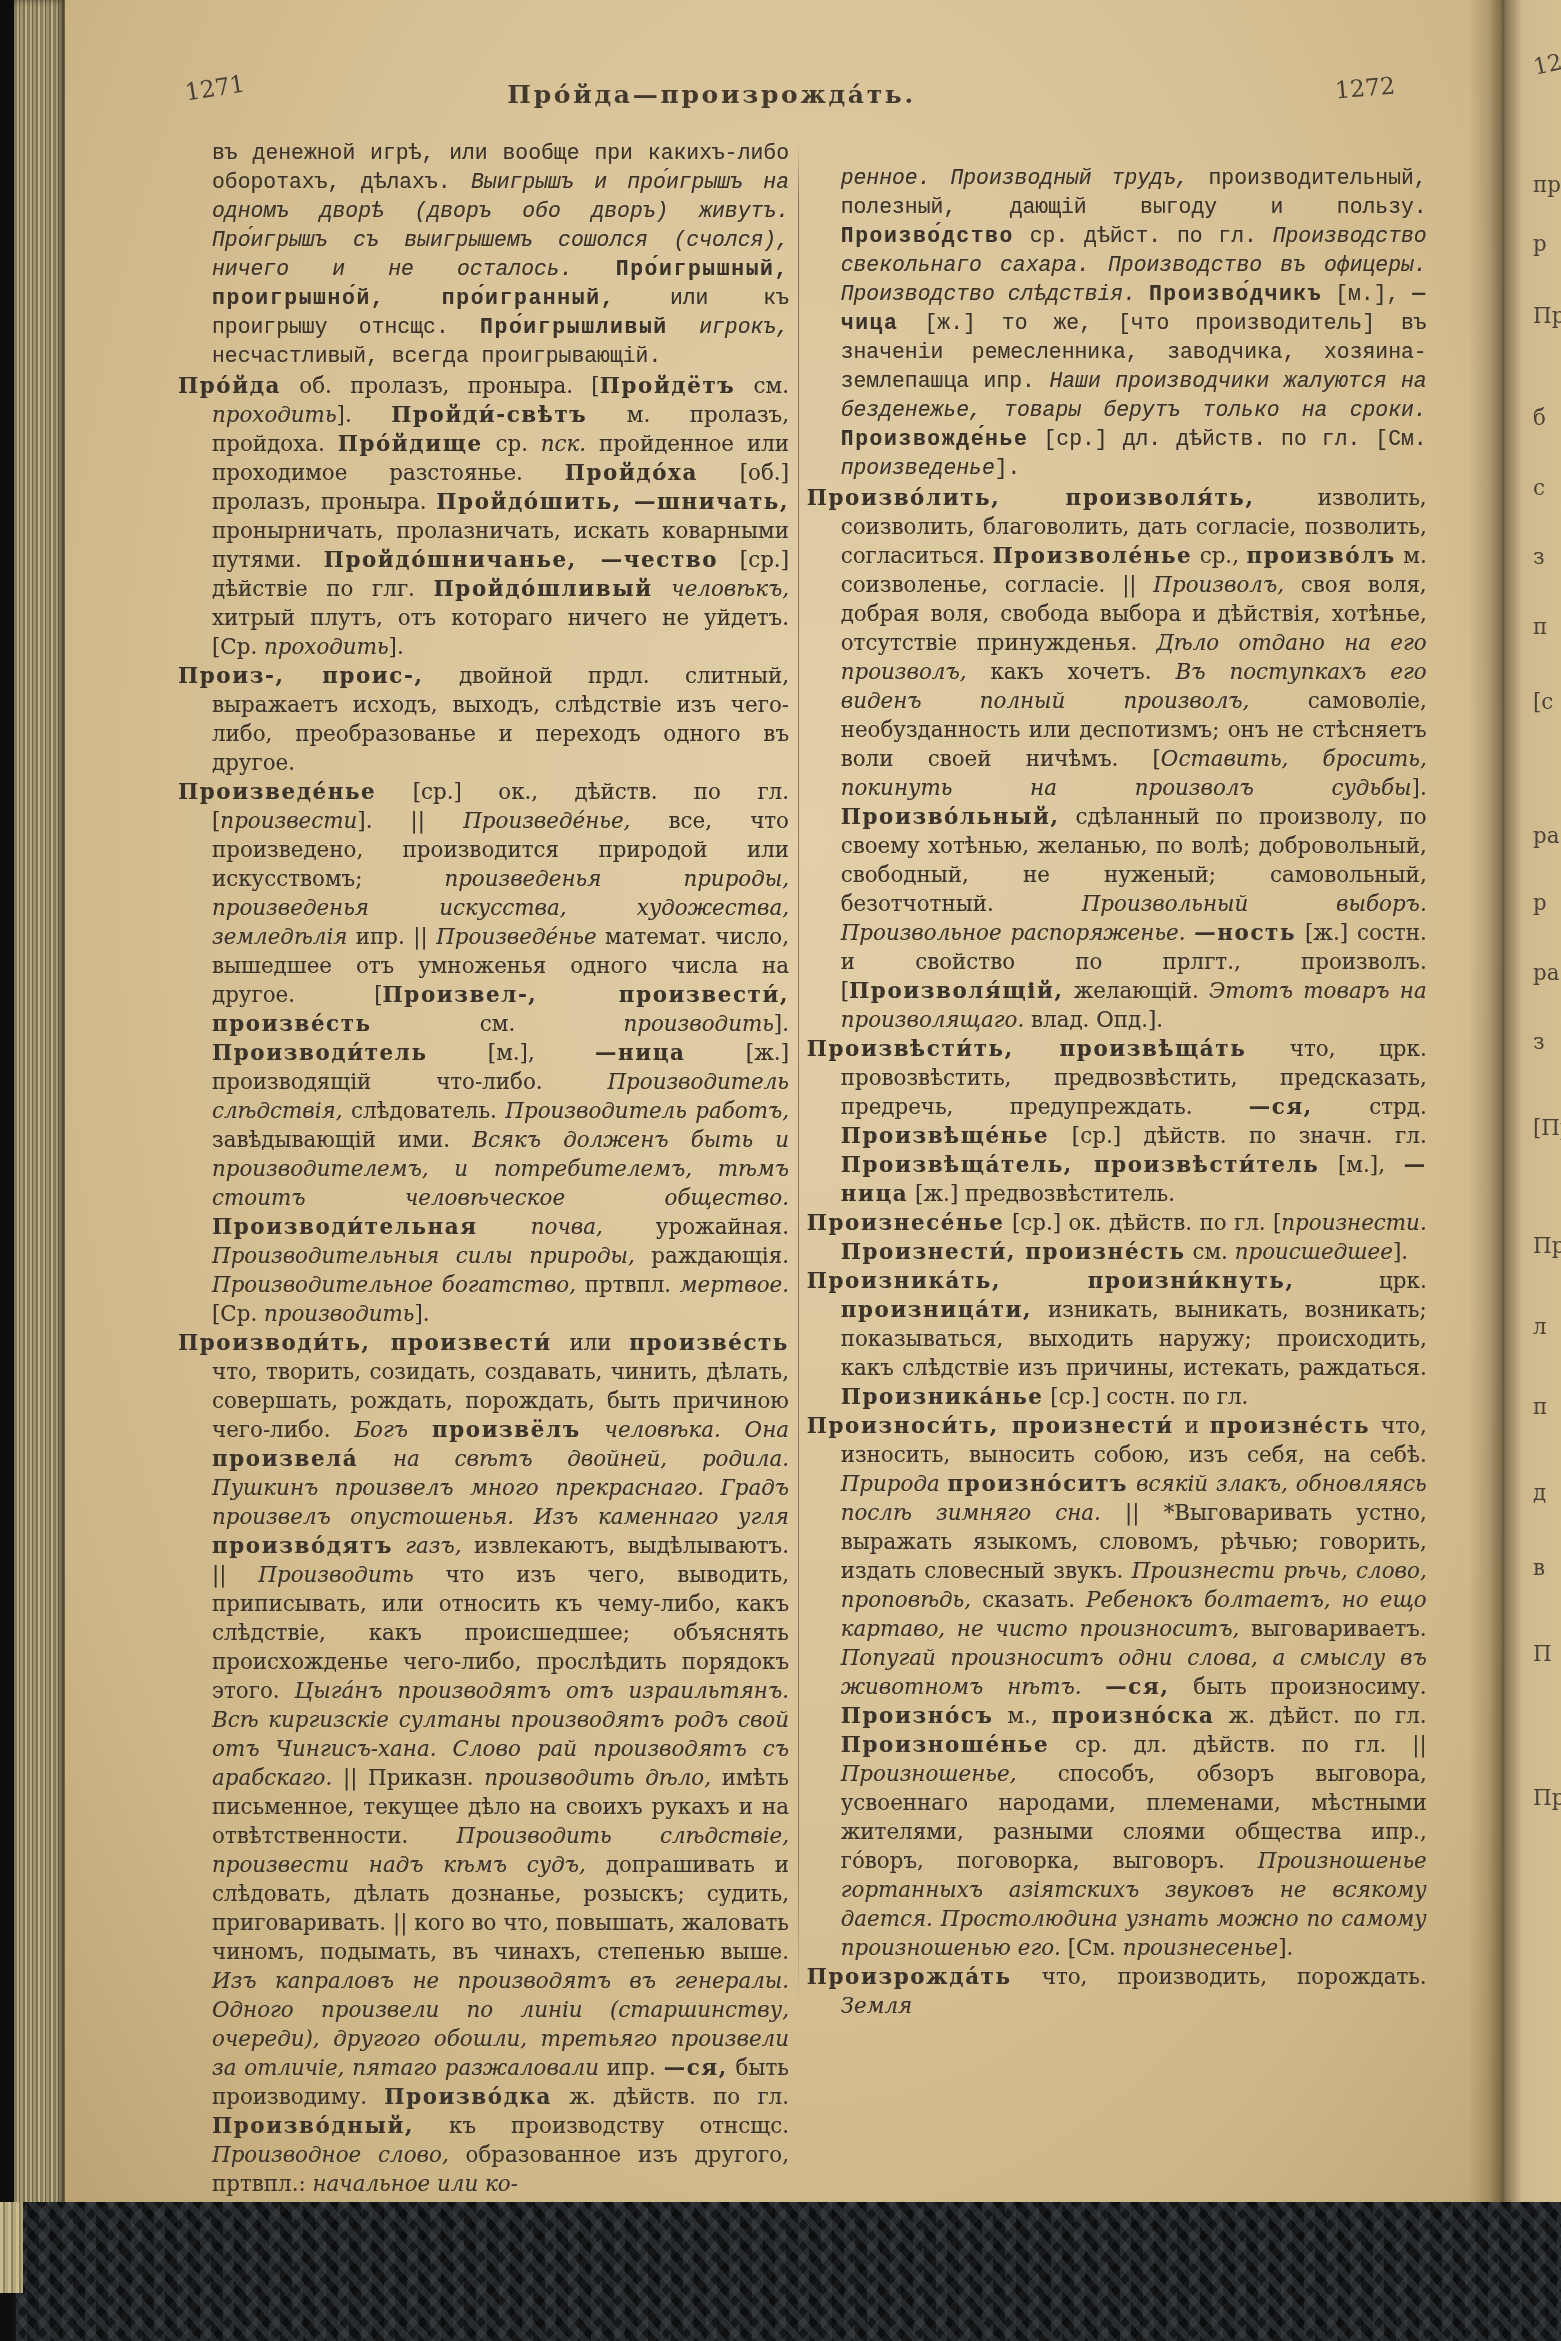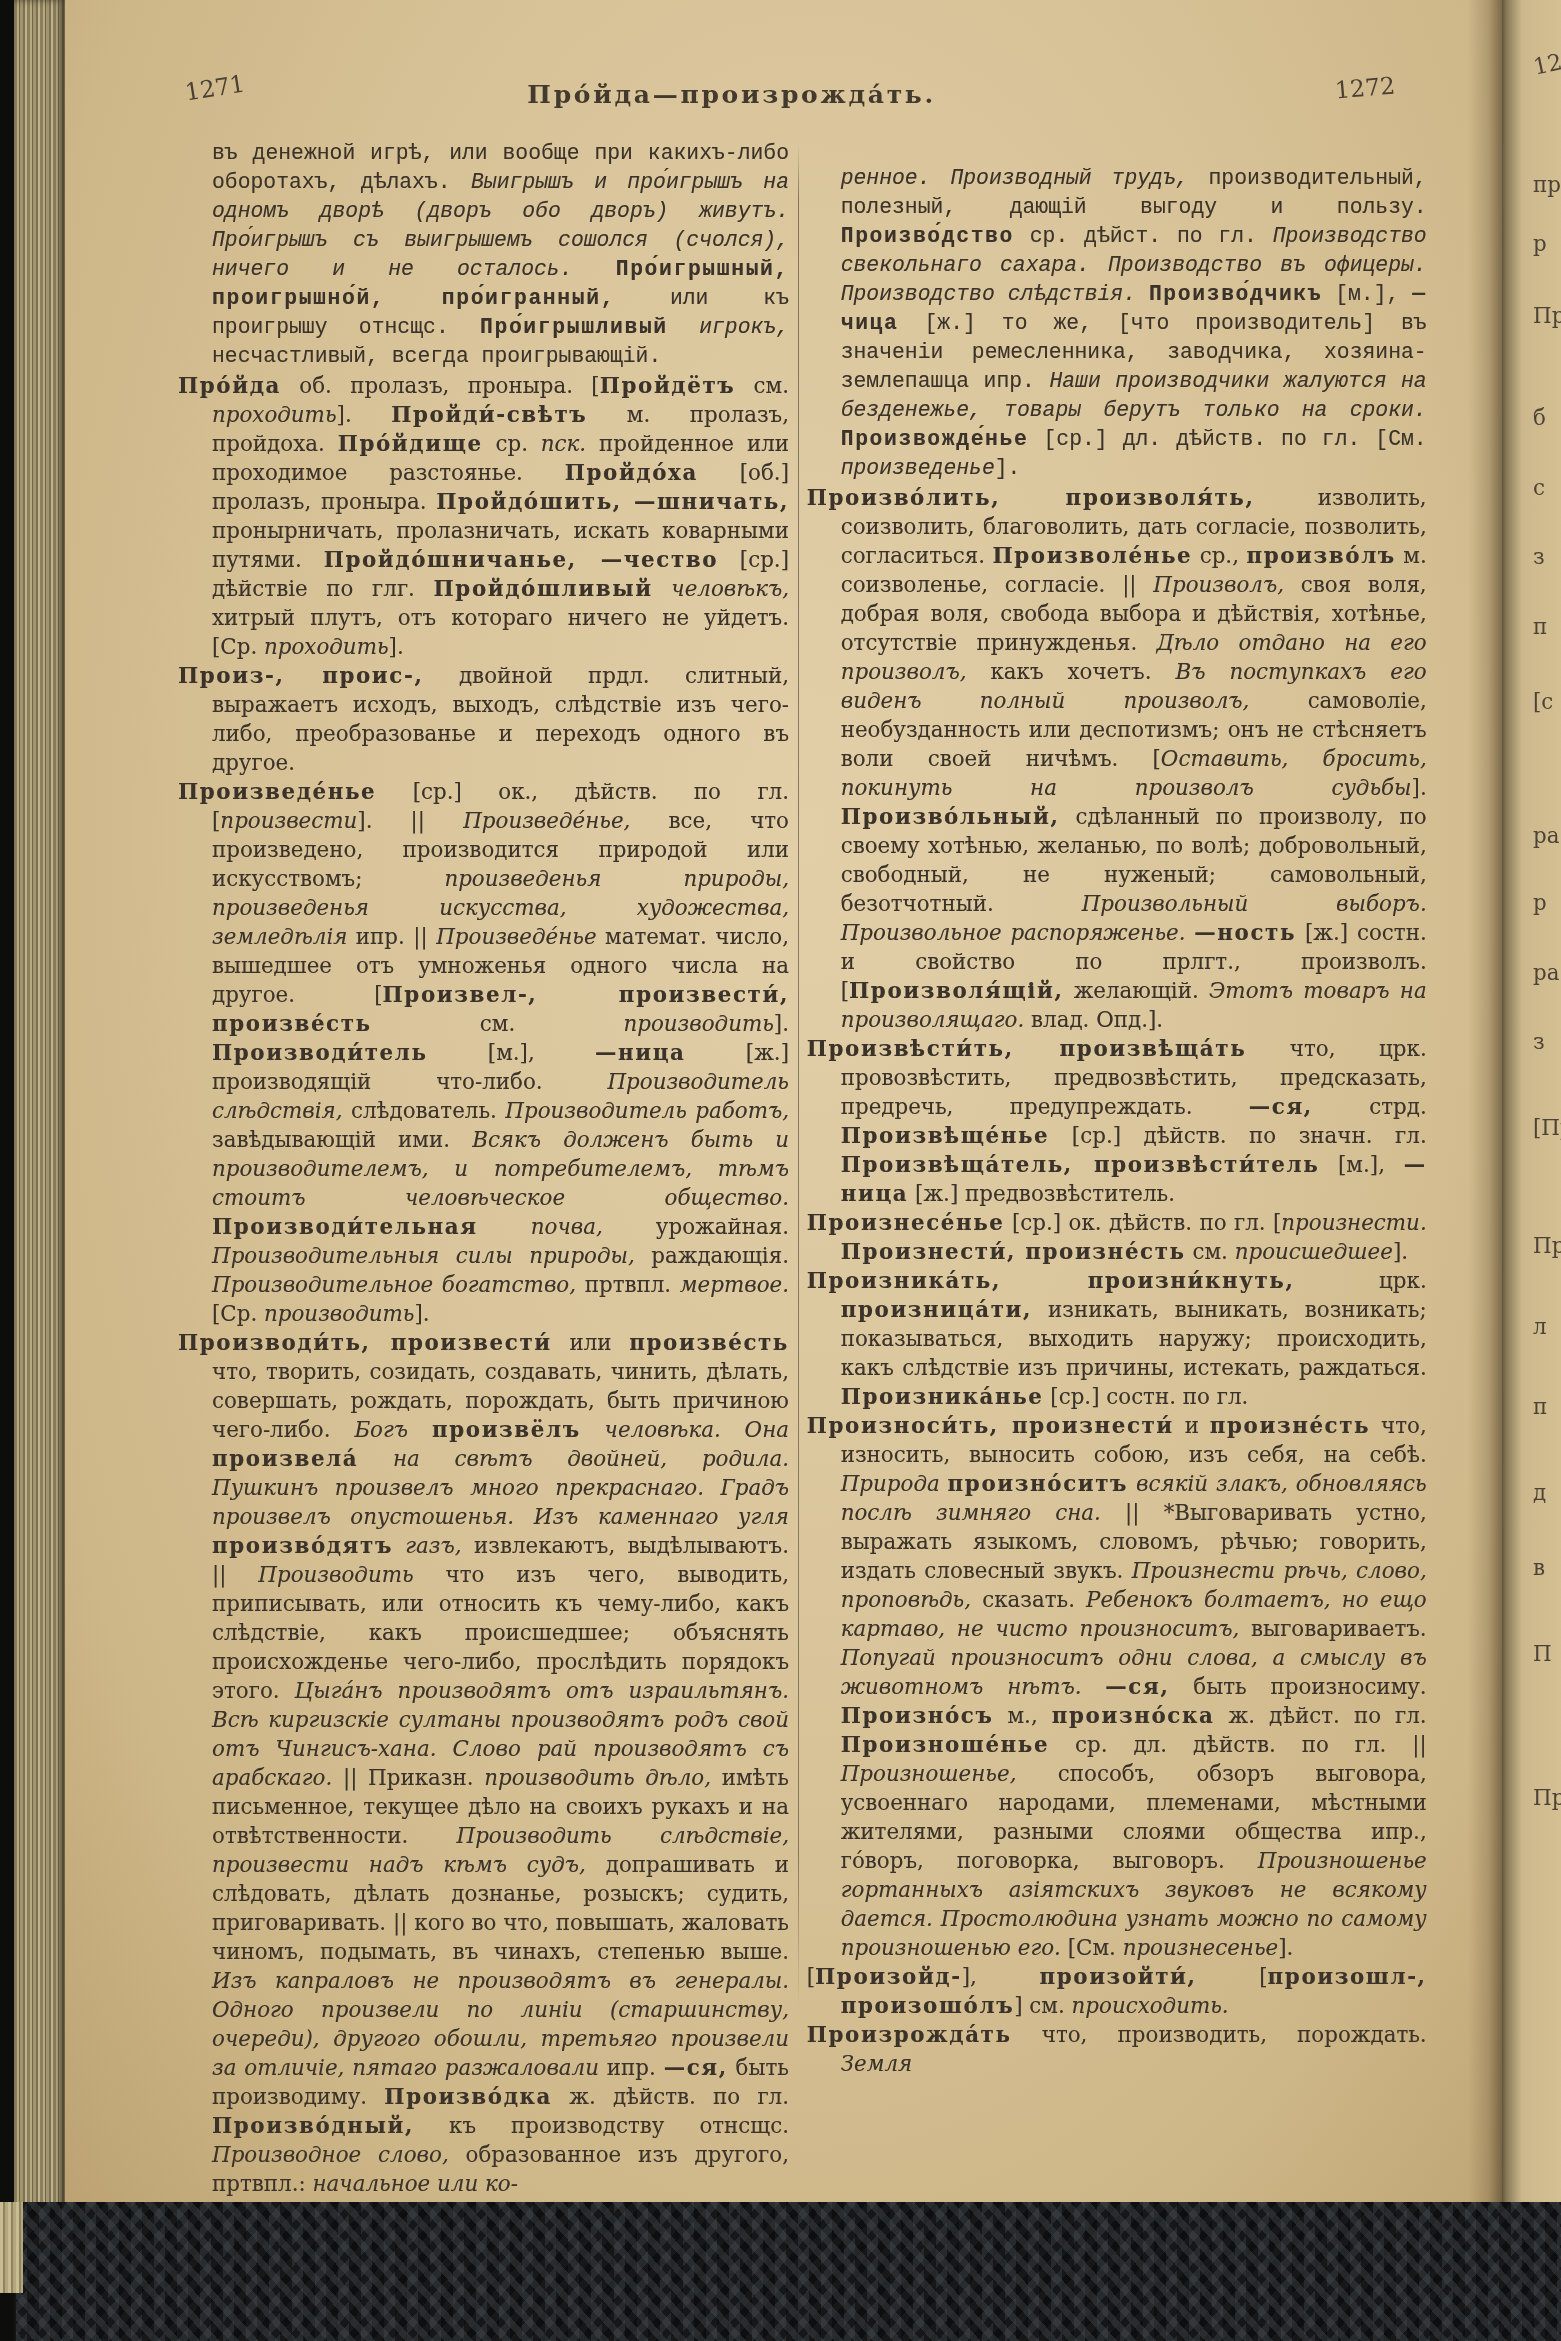--- a/index.html
+++ b/index.html
@@ -18,21 +18,21 @@
   .page{position:absolute;left:65px;top:0;width:1437px;height:2202px;
     background:radial-gradient(ellipse at 52% 38%, #e2cfa8 0%, #d8c399 48%, #cdb687 78%, #bda373 100%);
     color:#3b332a;}
   .page::after{content:"";position:absolute;right:0;top:0;width:34px;height:100%;
     background:linear-gradient(90deg, rgba(0,0,0,0) 0%, rgba(96,76,44,.28) 60%, rgba(58,44,22,.55) 100%);}
   .header{position:relative;padding:74px 107px 0 120px;height:46px;}
   .pageno{font-size:23.6px;color:#4a4035;display:inline-block;}
   .pageno.left{transform:rotate(-9deg);}
   .pageno.right{float:right;transform:rotate(-5deg);}
   .running-title{position:absolute;left:45%;top:80px;transform:translateX(-50%);
-    font-size:25px;letter-spacing:2.7px;font-weight:bold;color:#43392c;white-space:nowrap;margin-left:20px;}
+    font-size:25px;letter-spacing:2.7px;font-weight:bold;color:#43392c;white-space:nowrap;}
   .columns{display:flex;padding:19.3px 75px 0 113px;}
   .col{width:611px;font-size:21.4px;line-height:29px;text-align:justify;
        text-shadow:0 0 0.5px rgba(70,58,40,.35);}
   .col.right{width:620px;margin-top:25px;}
   .divider{width:1.6px;margin:5.4px 7.5px 0 8.6px;
     background:linear-gradient(180deg, rgba(70,58,42,0) 0%, rgba(70,58,42,.6) 3%, rgba(70,58,42,.55) 92%, rgba(70,58,42,0) 100%);
     height:1861px;flex:none;}
   p.entry{margin:0;padding-left:34px;text-indent:-34px;}
   p.entry.cont{text-indent:0;font-family:Liberation Mono, monospace;}
   .hw{font-weight:bold;letter-spacing:.075em;}
@@ -74,21 +74,20 @@
           <p class="entry"><span class="hw">Производи́ть, произвести́</span><span class="tx"> или </span><span class="hw">произве́сть</span><span class="tx"> что, творить, созидать, создавать, чинить, дѣлать, совершать, рождать, порождать, быть причиною чего-либо. </span><span class="ex">Богъ </span><span class="hw">произвёлъ</span><span class="ex"> человѣка. Она </span><span class="hw">произвела́</span><span class="ex"> на свѣтъ двойней, родила. Пушкинъ произвелъ много прекраснаго. Градъ произвелъ опустошенья. Изъ каменнаго угля </span><span class="hw">произво́дятъ</span><span class="ex"> газъ,</span><span class="tx"> извлекаютъ, выдѣлываютъ. || </span><span class="ex">Производить</span><span class="tx"> что изъ чего, выводить, приписывать, или относить къ чему-либо, какъ слѣдствіе, какъ происшедшее; объяснять происхожденье чего-либо, прослѣдить порядокъ этого. </span><span class="ex">Цыга́нъ производятъ отъ израильтянъ. Всѣ киргизскіе султаны производятъ родъ свой отъ Чингисъ-хана. Слово рай производятъ съ арабскаго.</span><span class="tx"> || Приказн. </span><span class="ex">производить дѣло,</span><span class="tx"> имѣть письменное, текущее дѣло на своихъ рукахъ и на отвѣтственности. </span><span class="ex">Производить слѣдствіе, произвести надъ кѣмъ судъ,</span><span class="tx"> допрашивать и слѣдовать, дѣлать дознанье, розыскъ; судить, приговаривать. || кого во что, повышать, жаловать чиномъ, подымать, въ чинахъ, степенью выше. </span><span class="ex">Изъ капраловъ не производятъ въ генералы. Одного произвели по линіи (старшинству, очереди), другого обошли, третьяго произвели за отличіе, пятаго разжаловали</span><span class="tx"> ипр. </span><span class="hw">—ся,</span><span class="tx"> быть производиму. </span><span class="hw">Произво́дка</span><span class="tx"> ж. дѣйств. по гл. </span><span class="hw">Произво́дный,</span><span class="tx"> къ производству отнсщс. </span><span class="ex">Производное слово,</span><span class="tx"> образованное изъ другого, пртвпл.: </span><span class="ex">начальное или ко-</span></p>
         </div>
       <div class="divider"></div>
       <div class="col right" id="col-right">
           <p class="entry cont"><span class="ex">ренное. Производный трудъ,</span><span class="tx"> производительный, полезный, дающій выгоду и пользу. </span><span class="hw">Произво́дство</span><span class="tx"> ср. дѣйст. по гл. </span><span class="ex">Производство свекольнаго сахара. Производство въ офицеры. Производство слѣдствія. </span><span class="hw">Произво́дчикъ</span><span class="tx"> [м.], </span><span class="hw">—чица</span><span class="tx"> [ж.] то же, [что производитель] въ значеніи ремесленника, заводчика, хозяина-землепашца ипр. </span><span class="ex">Наши производчики жалуются на безденежье, товары берутъ только на сроки. </span><span class="hw">Произвожде́нье</span><span class="tx"> [ср.] дл. дѣйств. по гл. [См. </span><span class="ex">произведенье</span><span class="tx">].</span></p>
           <p class="entry"><span class="hw">Произво́лить, произволя́ть,</span><span class="tx"> изволить, соизволить, благоволить, дать согласіе, позволить, согласиться. </span><span class="hw">Произволе́нье</span><span class="tx"> ср., </span><span class="hw">произво́лъ</span><span class="tx"> м. соизволенье, согласіе. || </span><span class="ex">Произволъ,</span><span class="tx"> своя воля, добрая воля, свобода выбора и дѣйствія, хотѣнье, отсутствіе принужденья. </span><span class="ex">Дѣло отдано на его произволъ,</span><span class="tx"> какъ хочетъ. </span><span class="ex">Въ поступкахъ его виденъ полный произволъ,</span><span class="tx"> самоволіе, необузданность или деспотизмъ; онъ не стѣсняетъ воли своей ничѣмъ. [</span><span class="ex">Оставить, бросить, покинуть на произволъ судьбы</span><span class="tx">]. </span><span class="hw">Произво́льный,</span><span class="tx"> сдѣланный по произволу, по своему хотѣнью, желанью, по волѣ; добровольный, свободный, не нуженый; самовольный, безотчотный. </span><span class="ex">Произвольный выборъ. Произвольное распоряженье. </span><span class="hw">—ность</span><span class="tx"> [ж.] состн. и свойство по прлгт., произволъ. [</span><span class="hw">Произволя́щій,</span><span class="tx"> желающій. </span><span class="ex">Этотъ товаръ на произволящаго.</span><span class="tx"> влад. Опд.].</span></p>
           <p class="entry"><span class="hw">Произвѣсти́ть, произвѣща́ть</span><span class="tx"> что, црк. провозвѣстить, предвозвѣстить, предсказать, предречь, предупреждать. </span><span class="hw">—ся,</span><span class="tx"> стрд. </span><span class="hw">Произвѣще́нье</span><span class="tx"> [ср.] дѣйств. по значн. гл. </span><span class="hw">Произвѣща́тель, произвѣсти́тель</span><span class="tx"> [м.], </span><span class="hw">—ница</span><span class="tx"> [ж.] предвозвѣститель.</span></p>
           <p class="entry"><span class="hw">Произнесе́нье</span><span class="tx"> [ср.] ок. дѣйств. по гл. [</span><span class="ex">произнести.</span><span class="tx"> </span><span class="hw">Произнести́, произне́сть</span><span class="tx"> см. </span><span class="ex">происшедшее</span><span class="tx">].</span></p>
           <p class="entry"><span class="hw">Произника́ть, произни́кнуть,</span><span class="tx"> црк. </span><span class="hw">произница́ти,</span><span class="tx"> изникать, выникать, возникать; показываться, выходить наружу; происходить, какъ слѣдствіе изъ причины, истекать, раждаться. </span><span class="hw">Произника́нье</span><span class="tx"> [ср.] состн. по гл.</span></p>
           <p class="entry"><span class="hw">Произноси́ть, произнести́</span><span class="tx"> и </span><span class="hw">произне́сть</span><span class="tx"> что, износить, выносить собою, изъ себя, на себѣ. </span><span class="ex">Природа </span><span class="hw">произно́ситъ</span><span class="ex"> всякій злакъ, обновляясь послѣ зимняго сна.</span><span class="tx"> || *Выговаривать устно, выражать языкомъ, словомъ, рѣчью; говорить, издать словесный звукъ. </span><span class="ex">Произнести рѣчь, слово, проповѣдь,</span><span class="tx"> сказать. </span><span class="ex">Ребенокъ болтаетъ, но ещо картаво, не чисто произноситъ,</span><span class="tx"> выговариваетъ. </span><span class="ex">Попугай произноситъ одни слова, а смыслу въ животномъ нѣтъ.</span><span class="tx"> </span><span class="hw">—ся,</span><span class="tx"> быть произносиму. </span><span class="hw">Произно́съ</span><span class="tx"> м., </span><span class="hw">произно́ска</span><span class="tx"> ж. дѣйст. по гл. </span><span class="hw">Произноше́нье</span><span class="tx"> ср. дл. дѣйств. по гл. || </span><span class="ex">Произношенье,</span><span class="tx"> способъ, обзоръ выговора, усвоеннаго народами, племенами, мѣстными жителями, разными слоями общества ипр., го́воръ, поговорка, выговоръ. </span><span class="ex">Произношенье гортанныхъ азіятскихъ звуковъ не всякому дается. Простолюдина узнать можно по самому произношенью его.</span><span class="tx"> [См. </span><span class="ex">произнесенье</span><span class="tx">].</span></p>
-          <p class="entry"><span class="tx">[</span><span class="hw">Произойд-</span><span class="tx">], </span><span class="hw">произойти́,</span><span class="tx"> [</span><span class="hw">произошл-, произошо́лъ</span><span class="tx">] см. </span><span class="ex">происходить.</span></p>
           <p class="entry"><span class="hw">Произрожда́ть</span><span class="tx"> что, производить, порождать. </span><span class="ex">Земля</span></p>
         </div>
     </div>
   </div>
 
   <div class="sliver" id="sliver">
       <div class="frag first" style="top: 48px;">1273</div>
       <div class="frag" style="top: 172px;">пр</div>
       <div class="frag" style="top: 231px;">р</div>
       <div class="frag" style="top: 303px;">Про</div>

